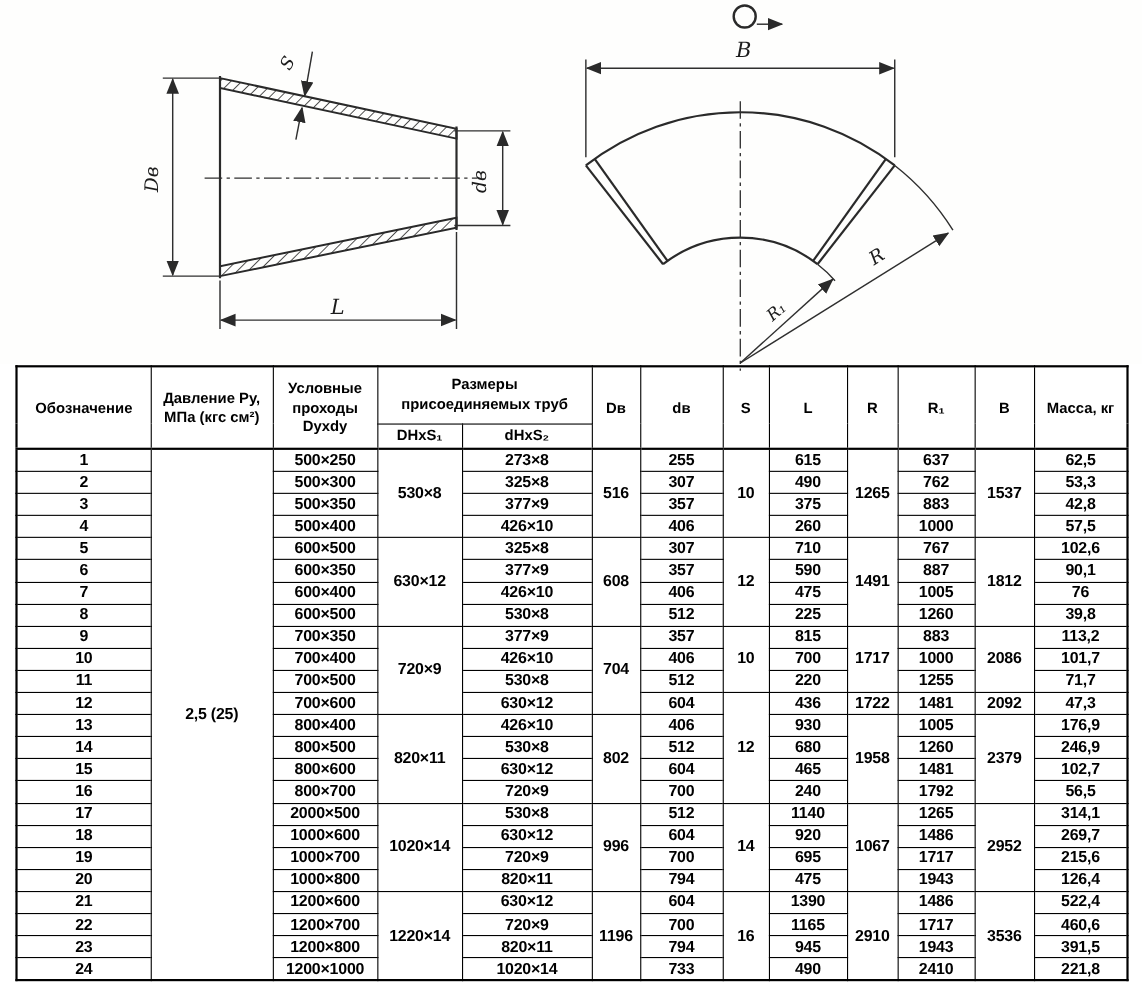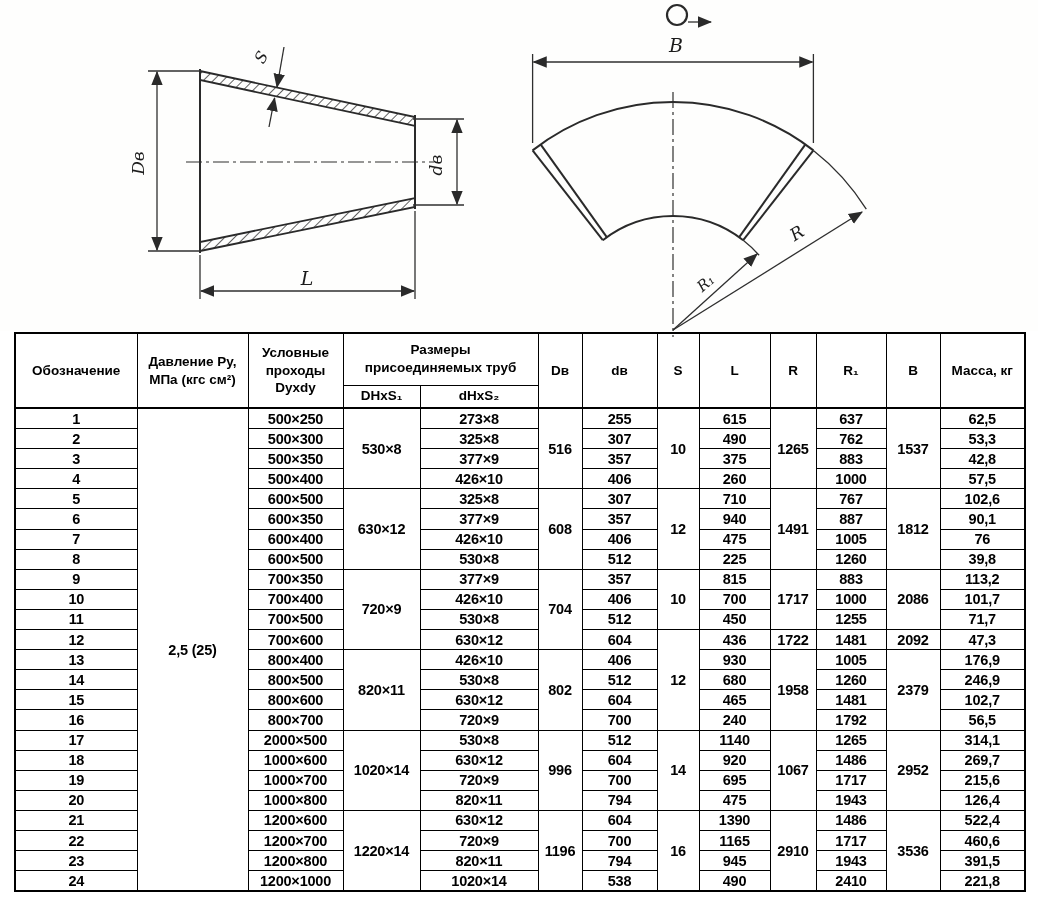--- a/index.html
+++ b/index.html
@@ -213,21 +213,21 @@
         <td rowspan="4">1491</td>
         <td>767</td>
         <td rowspan="4">1812</td>
         <td>102,6</td>
       </tr>
       <tr>
         <td>6</td>
         <td>600×350</td>
         <td>377×9</td>
         <td>357</td>
-        <td>940</td>
+        <td>590</td>
         <td>887</td>
         <td>90,1</td>
       </tr>
       <tr>
         <td>7</td>
         <td>600×400</td>
         <td>426×10</td>
         <td>406</td>
         <td>475</td>
         <td>1005</td>
@@ -263,21 +263,21 @@
         <td>406</td>
         <td>700</td>
         <td>1000</td>
         <td>101,7</td>
       </tr>
       <tr>
         <td>11</td>
         <td>700×500</td>
         <td>530×8</td>
         <td>512</td>
-        <td>450</td>
+        <td>220</td>
         <td>1255</td>
         <td>71,7</td>
       </tr>
       <tr>
         <td>12</td>
         <td>700×600</td>
         <td>630×12</td>
         <td>604</td>
         <td rowspan="5">12</td>
         <td>436</td>
@@ -396,19 +396,19 @@
         <td>820×11</td>
         <td>794</td>
         <td>945</td>
         <td>1943</td>
         <td>391,5</td>
       </tr>
       <tr>
         <td>24</td>
         <td>1200×1000</td>
         <td>1020×14</td>
-        <td>538</td>
+        <td>733</td>
         <td>490</td>
         <td>2410</td>
         <td>221,8</td>
       </tr>
     </tbody>
 </table>
 
 </body></html>

